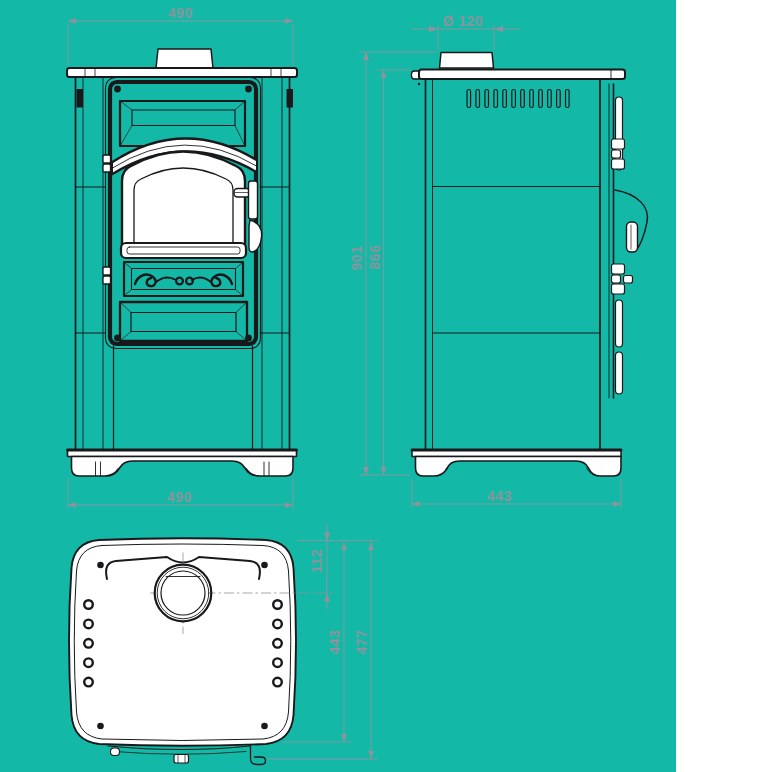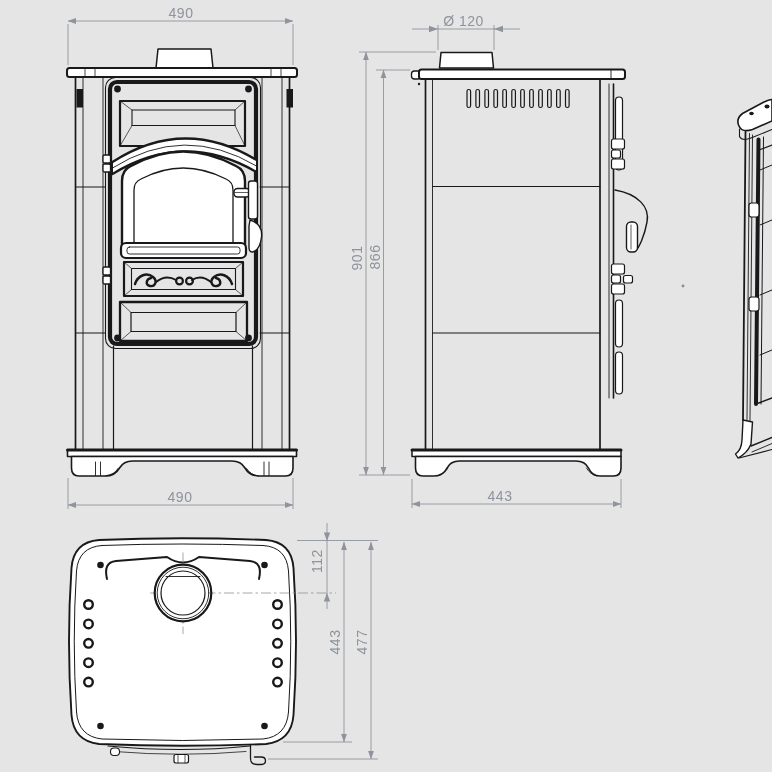--- a/index.html
+++ b/index.html
@@ -1,16 +1,16 @@
 <!DOCTYPE html>
 <html><head>
 <meta charset="utf-8">
 <style>
   html,body{margin:0;padding:0;background:#ffffff;}
-  .canvas{position:relative;width:772px;height:772px;background:#e5e5e5;overflow:hidden;}
+  .canvas{position:relative;width:676px;height:772px;background:#14b8a6;overflow:hidden;font-weight:bold;}
   svg{position:absolute;left:0;top:0;}
   .k  {stroke:#19191b; fill:none; stroke-linecap:round; stroke-linejoin:round;}
   .kw {stroke:#19191b; fill:#ffffff; stroke-linecap:round; stroke-linejoin:round;}
   .kf {fill:#19191b; stroke:none;}
   .d  {stroke:#8e939c; fill:none;}
   .df {fill:#8e939c; stroke:none;}
   text.dt{fill:#8e939c; font-family:"Liberation Sans", sans-serif; font-size:14px;
           letter-spacing:0.5px; text-anchor:middle;}
 </style>
 </head>

